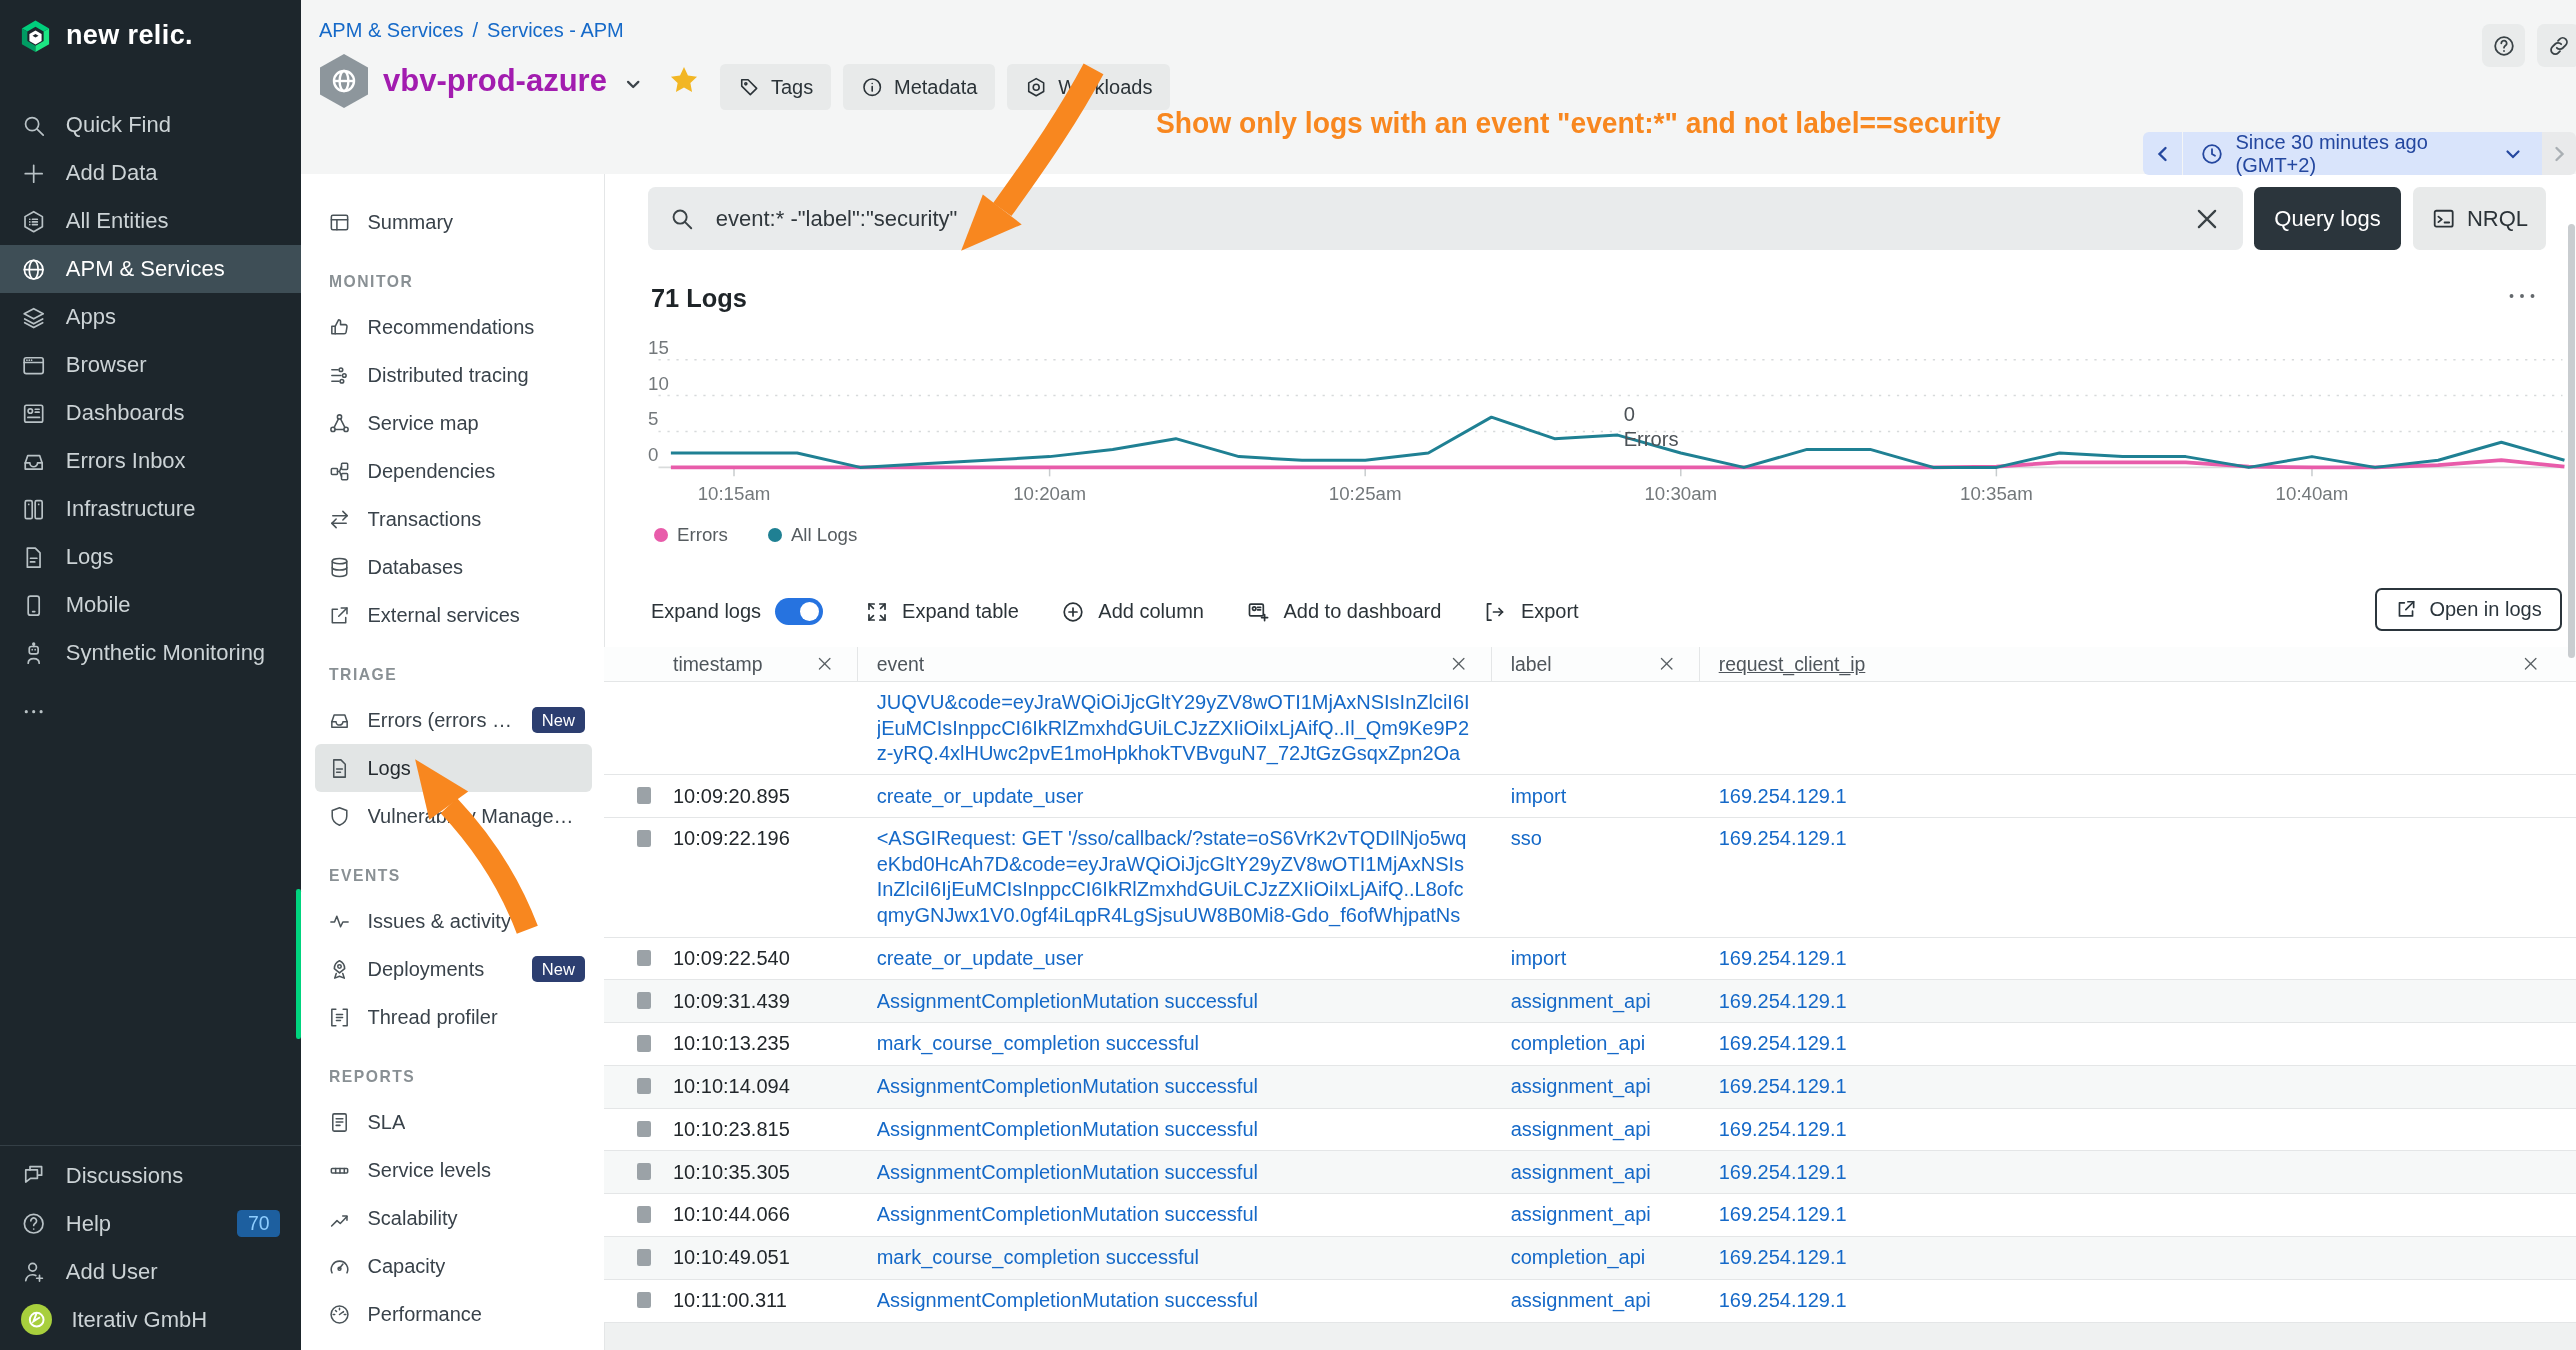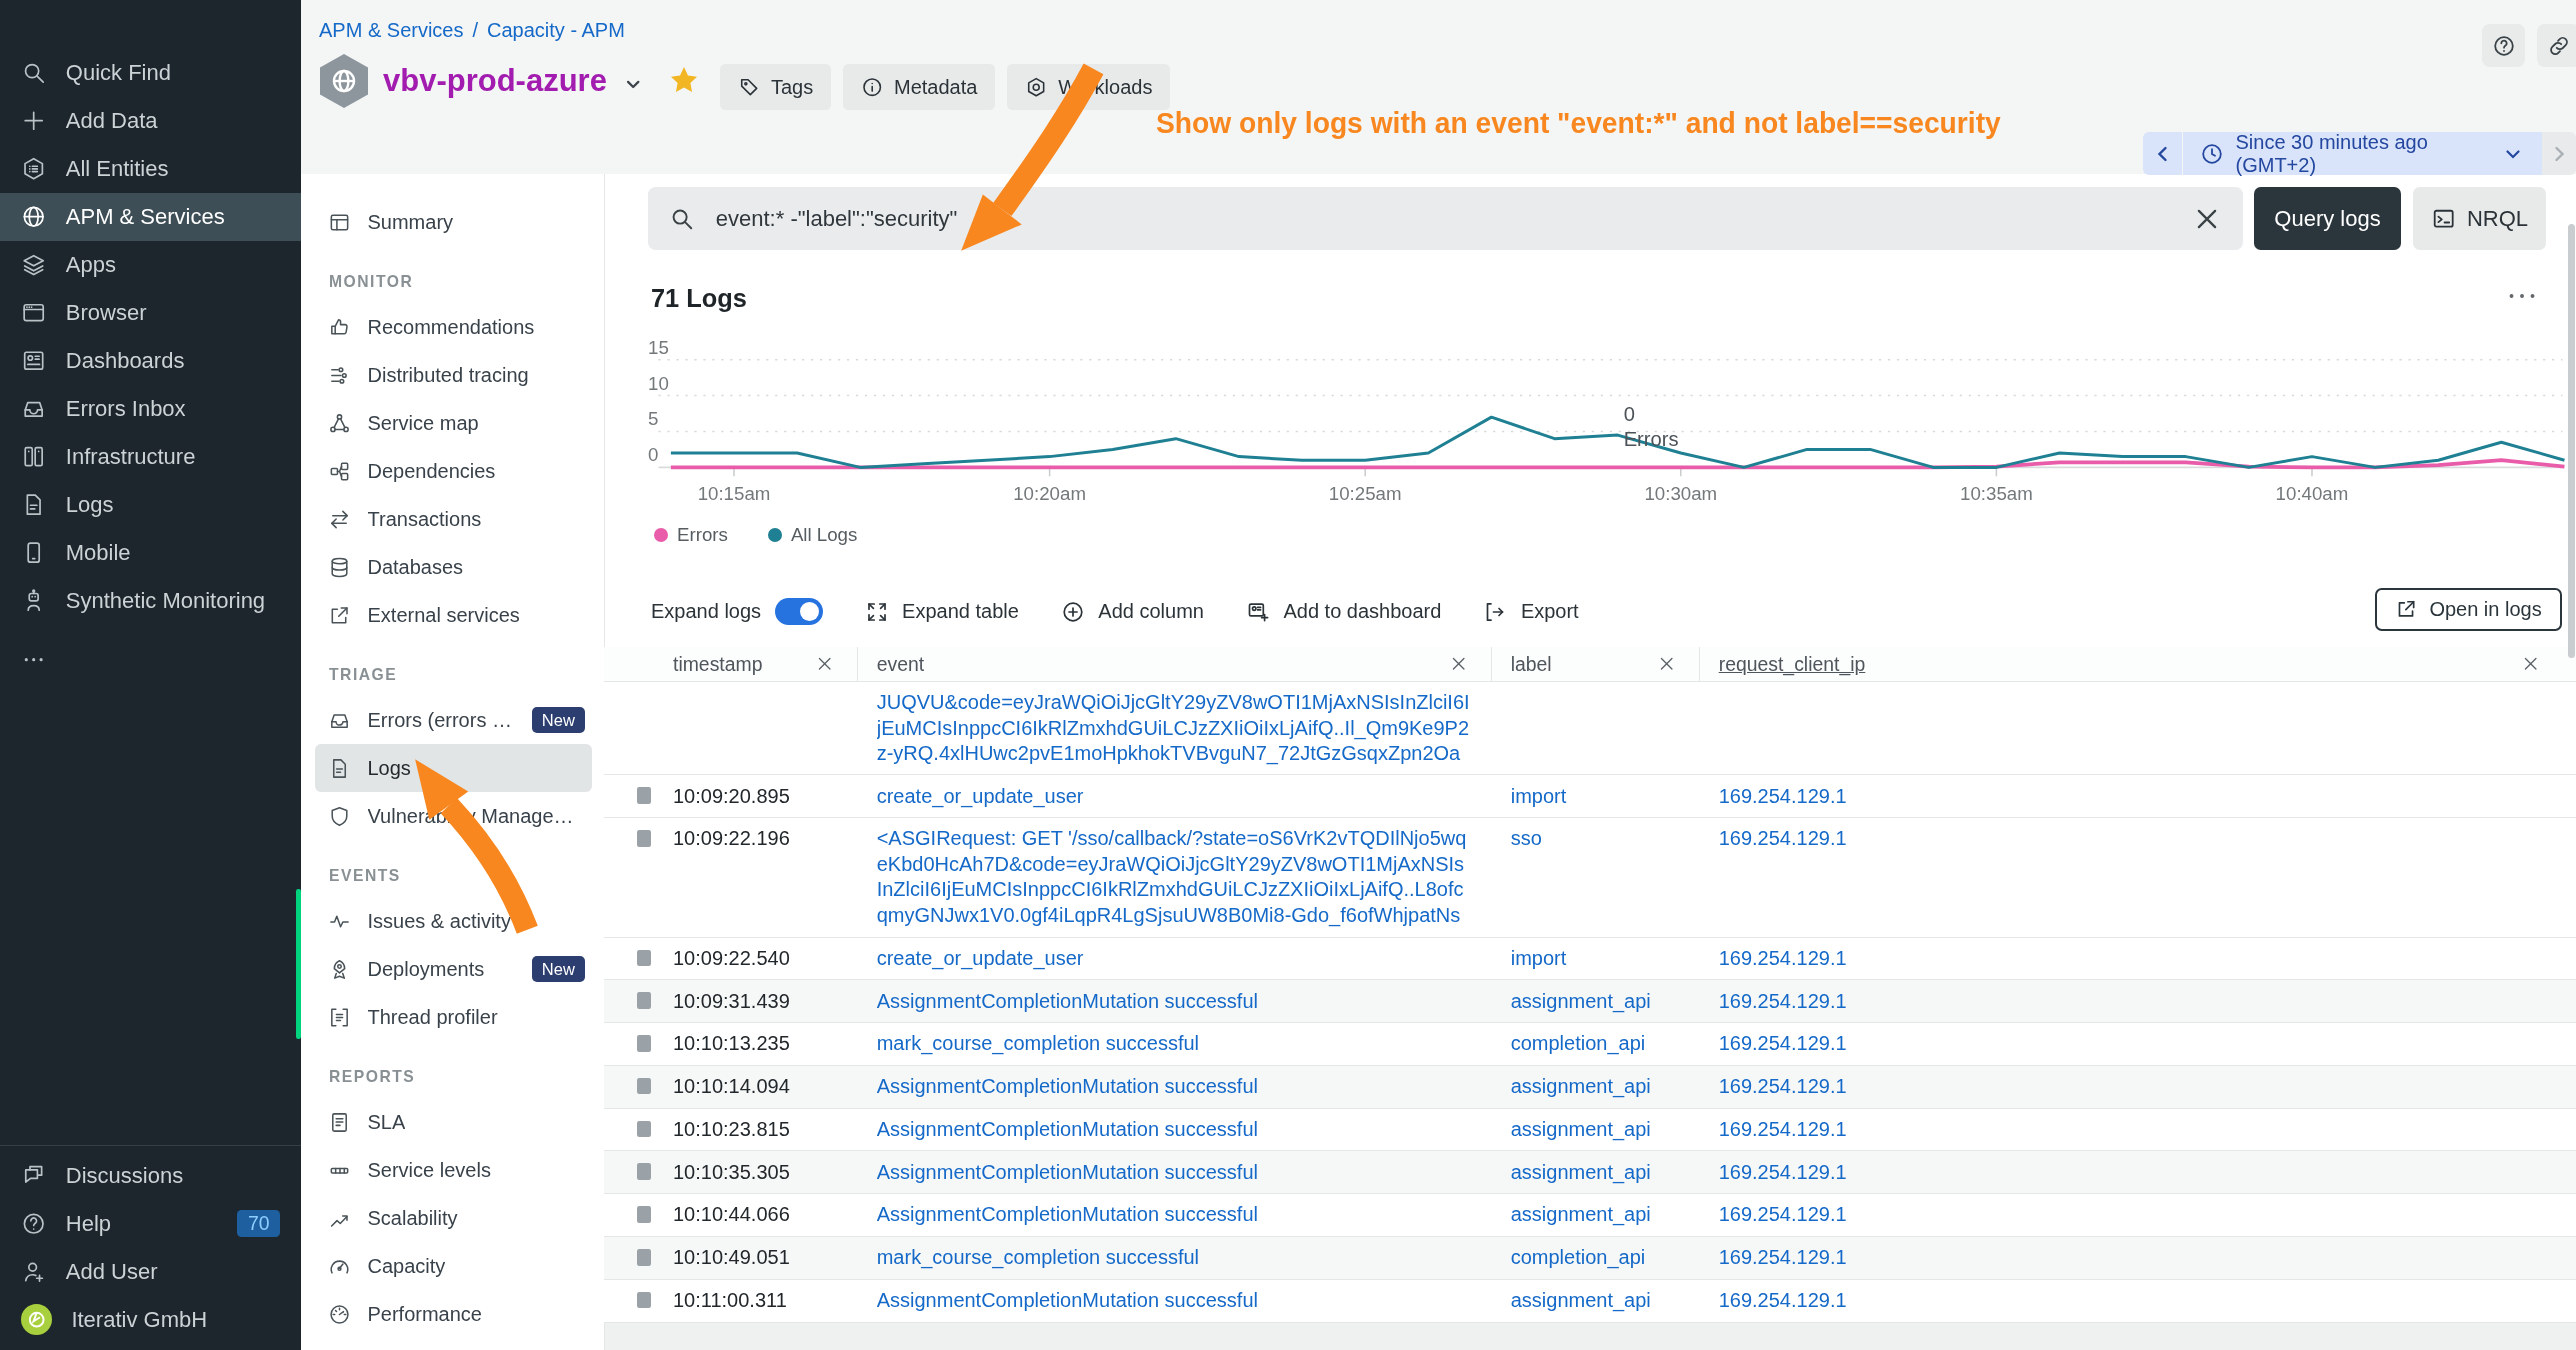--- a/index.html
+++ b/index.html
@@ -106,20 +106,32 @@
   
   .arrows{position:absolute;left:0;top:0;z-index:6;pointer-events:none;}
   .page-scrollbar{position:absolute;right:1.5px;top:224px;width:6.7px;height:434px;background:#c9cdd0;border-radius:3.7px;z-index:7;}
 </style>
 </head>
 <body>
 
 <div id="app">
 
   <aside class="primary">
+    <div class="logo">
+      <span class="ico">
+        <svg viewBox="0 0 32 32">
+          <path fill="#00ce7c" d="M16 1.5l13.2 7.6-5.3 3L16 7.6 8.1 12.1l-5.3-3z"></path>
+          <path fill="#009c63" d="M2.8 9.1l5.3 3v9.2l7.9 4.6v6.1L2.8 24.4z"></path>
+          <path fill="#1ce783" d="M29.2 9.1v15.3L16 32v-6.1l7.9-4.6v-9.2z"></path>
+          <path fill="#fff" d="M16 11.2l5.9 3.4v6.8L16 24.8l-5.9-3.4v-6.8z"></path>
+          <path fill="#1d262c" d="M16 14.6l2.9 1.7-2.9 1.7-2.9-1.7z"></path>
+        </svg>
+      </span>
+      <span class="logo-text">new relic.</span>
+    </div>
     <nav id="ps-items">
         <div class="ps-item">
           <span class="ico">
             <svg viewBox="0 0 24 24" fill="none" stroke="currentColor" stroke-width="1.6" stroke-linecap="round" stroke-linejoin="round">
               <circle cx="10.5" cy="10.5" r="6.2"></circle>
               <path d="M15.2 15.2L21 21"></path>
             </svg>
           </span>
           <span class="lbl">Quick Find</span>
         </div>
@@ -278,21 +290,21 @@
           </span>
           <span class="lbl">Iterativ GmbH</span>
         </div>
       </div>
   </aside>
   <div class="ps-scroll"></div>
 
   <div class="breadcrumb">
     <a>APM &amp; Services</a>
     <span>/</span>
-    <a>Capacity - APM</a>
+    <a>Services - APM</a>
   </div>
 
   <div class="entity-row">
     <span class="entity-hex ico">
       <svg viewBox="0 0 24 27">
         <path fill="#8d969c" d="M12 0l12 6.75v13.5L12 27 0 20.25V6.75z"></path>
         <g stroke="#fff" fill="none" stroke-width="1.2">
           <circle cx="12" cy="13.5" r="5"></circle>
             <ellipse cx="12" cy="13.5" rx="2.2" ry="5"></ellipse>
             <path d="M7 13.5h10"></path>

